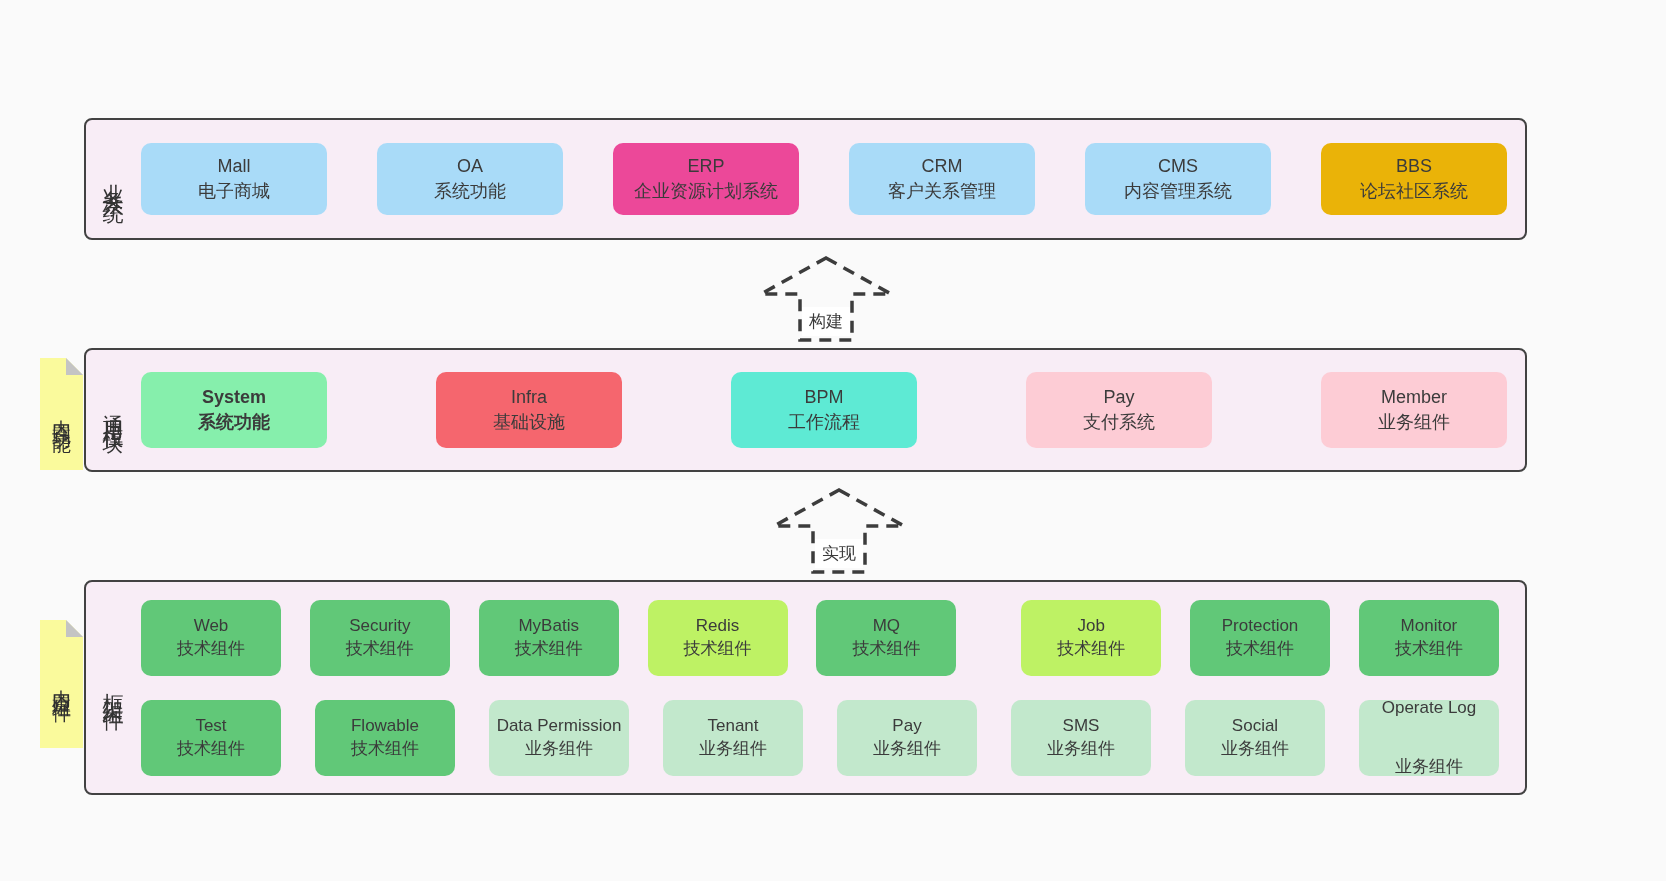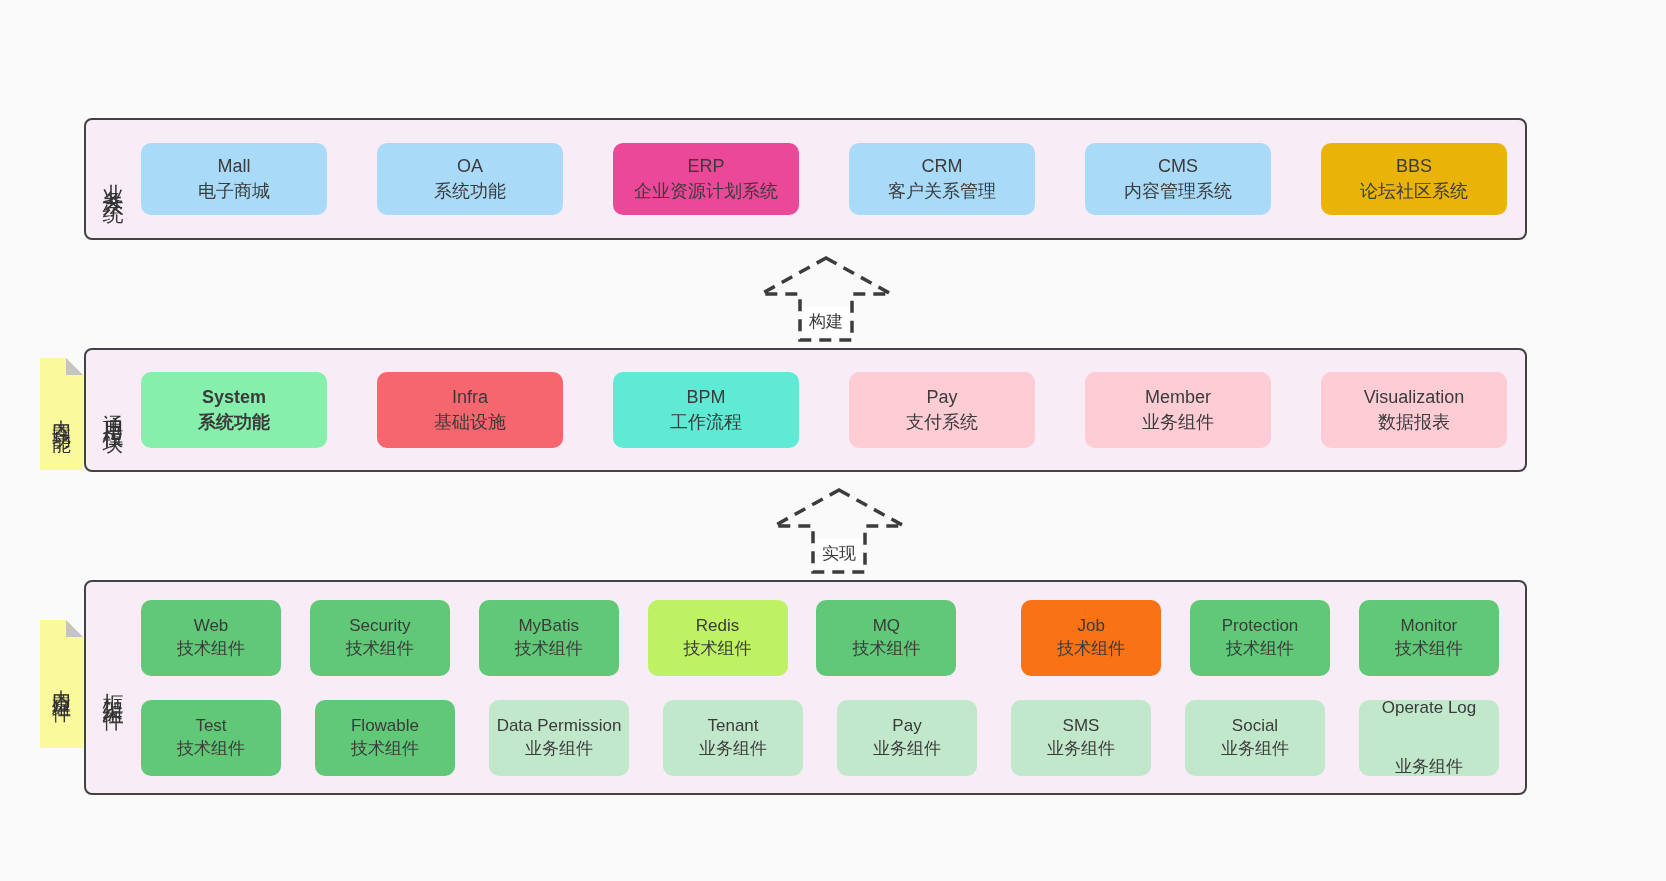--- a/index.html
+++ b/index.html
@@ -146,24 +146,20 @@
               <div>工作流程</div>
             </div>
             <div class="box" style="background: rgb(253, 204, 213);">
               <div>Pay</div>
               <div>支付系统</div>
             </div>
             <div class="box" style="background: rgb(253, 204, 213);">
               <div>Member</div>
               <div>业务组件</div>
             </div>
-            <div class="box" style="background: rgb(253, 204, 213);">
-              <div>Visualization</div>
-              <div>数据报表</div>
-            </div>
           </div>
         </div>
     </div>
   </section>
 
   <div class="arrow" id="arrow-1">
     <svg width="140" height="88" viewBox="0 0 140 88">
       <path d="M70 3 L135 39 L96 39 L96 85 L44 85 L44 39 L5 39 Z" fill="none" stroke="#3c3c3c" stroke-width="3.5" stroke-dasharray="12 8"></path>
     </svg>
     <div class="arrow-label">实现</div>
@@ -191,21 +187,21 @@
               <div>技术组件</div>
             </div>
             <div class="box" style="background: #bef264;">
               <div>Redis</div>
               <div>技术组件</div>
             </div>
             <div class="box" style="background: rgb(97, 200, 120);">
               <div>MQ</div>
               <div>技术组件</div>
             </div>
-            <div class="box" style="background: #f97316; margin-left: 36px;">
+            <div class="box" style="background: #bef264; margin-left: 36px;">
               <div>Job</div>
               <div>技术组件</div>
             </div>
             <div class="box" style="background: rgb(97, 200, 120);">
               <div>Protection</div>
               <div>技术组件</div>
             </div>
             <div class="box" style="background: rgb(97, 200, 120);">
               <div>Monitor</div>
               <div>技术组件</div>

